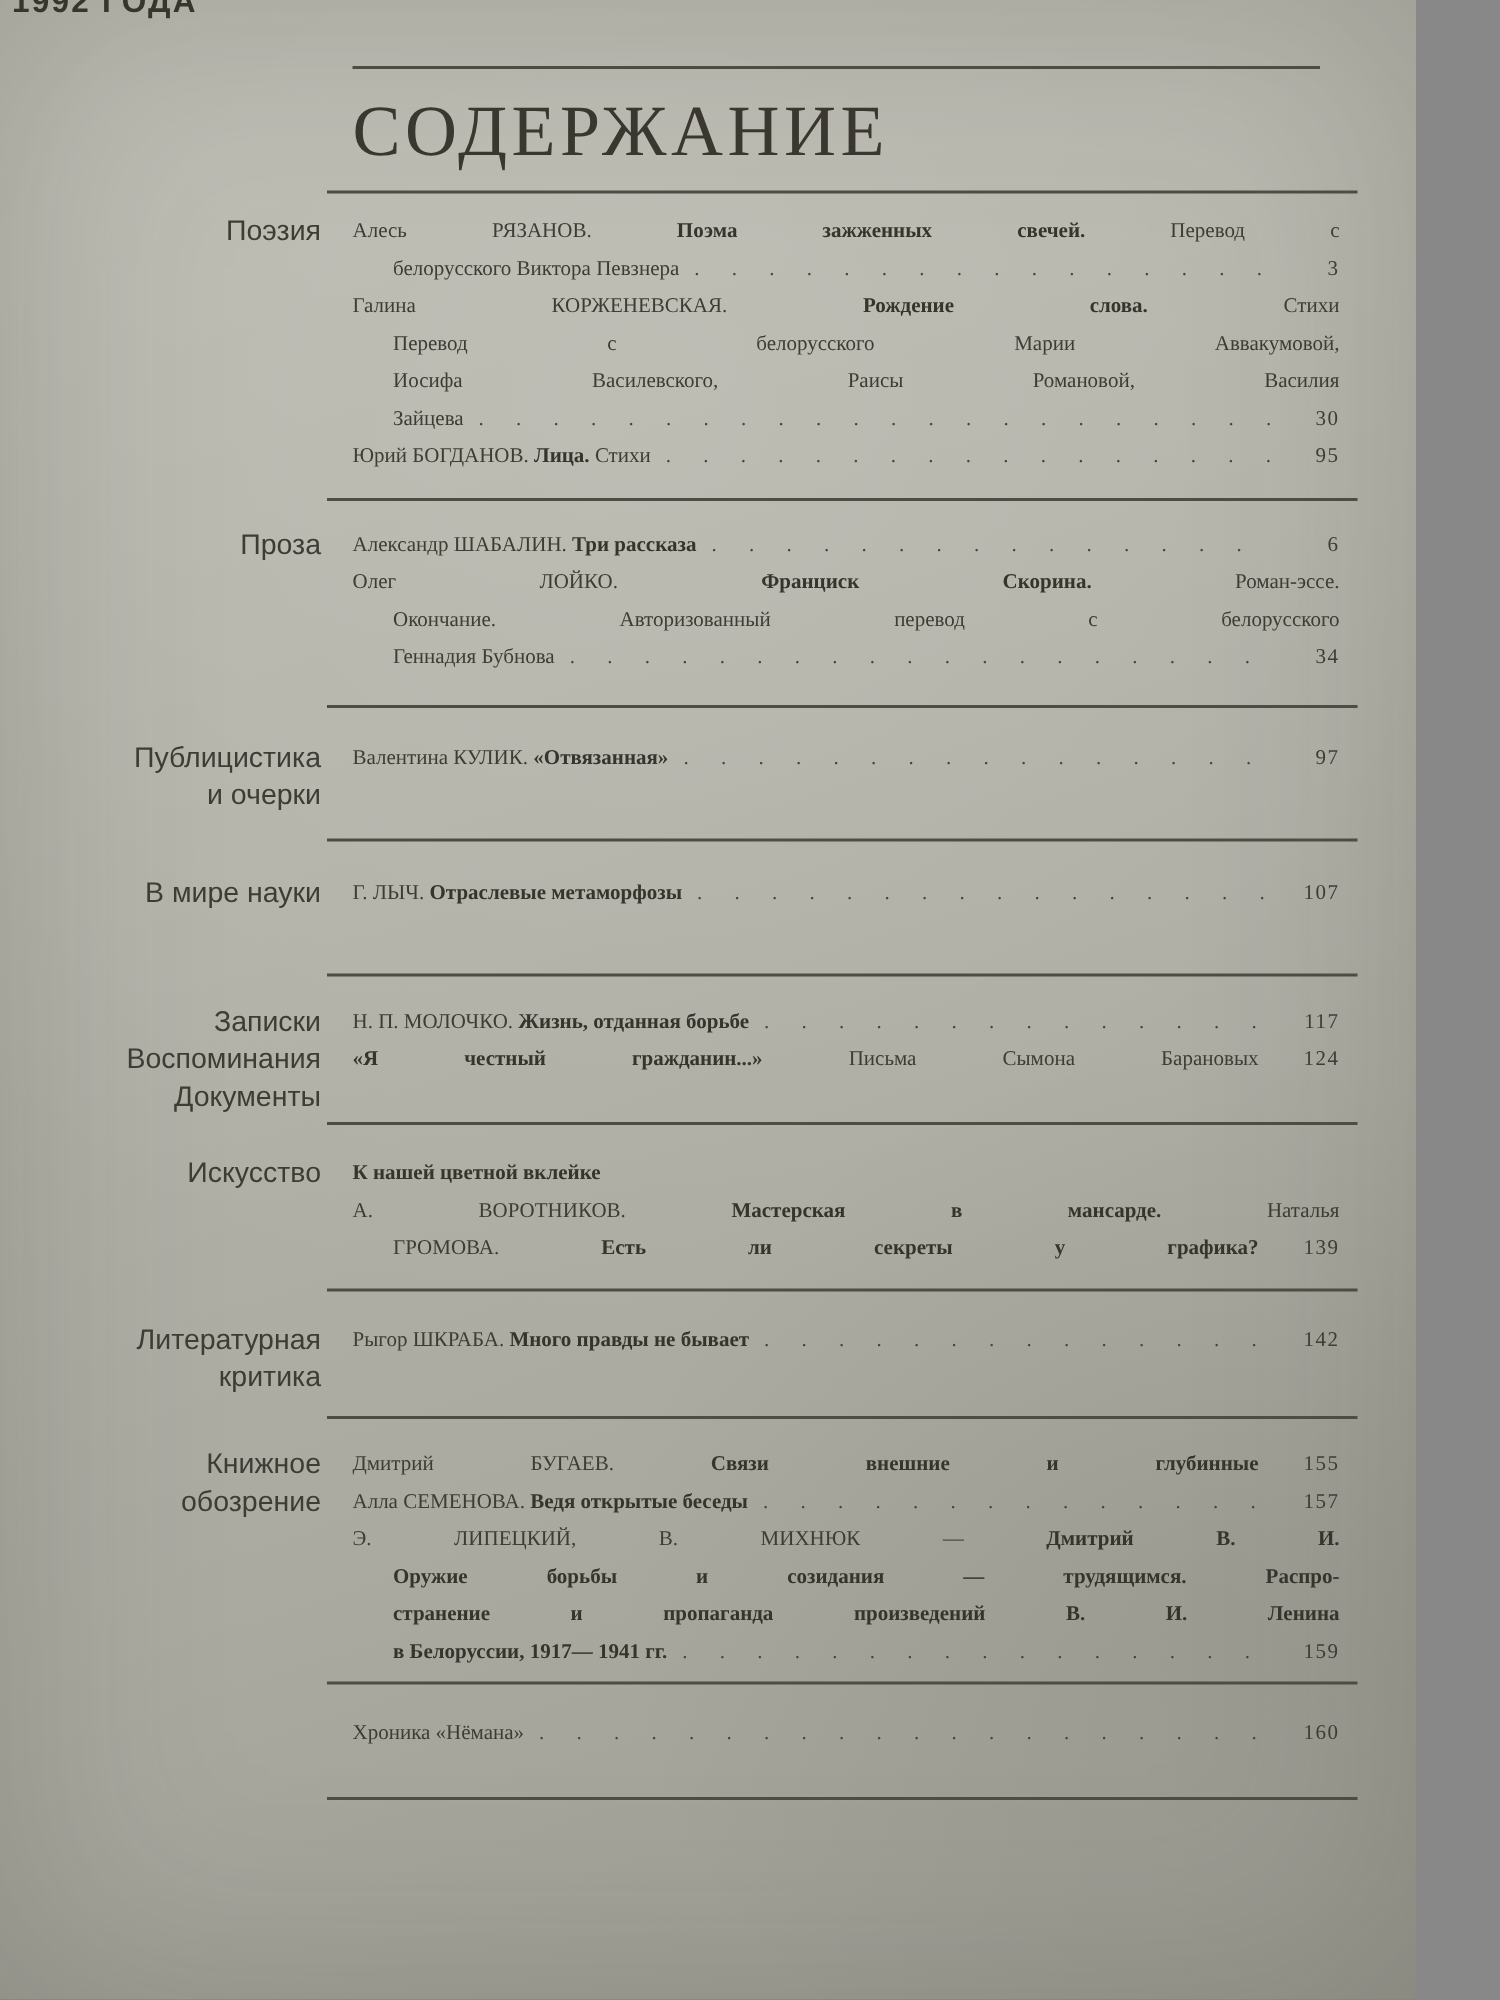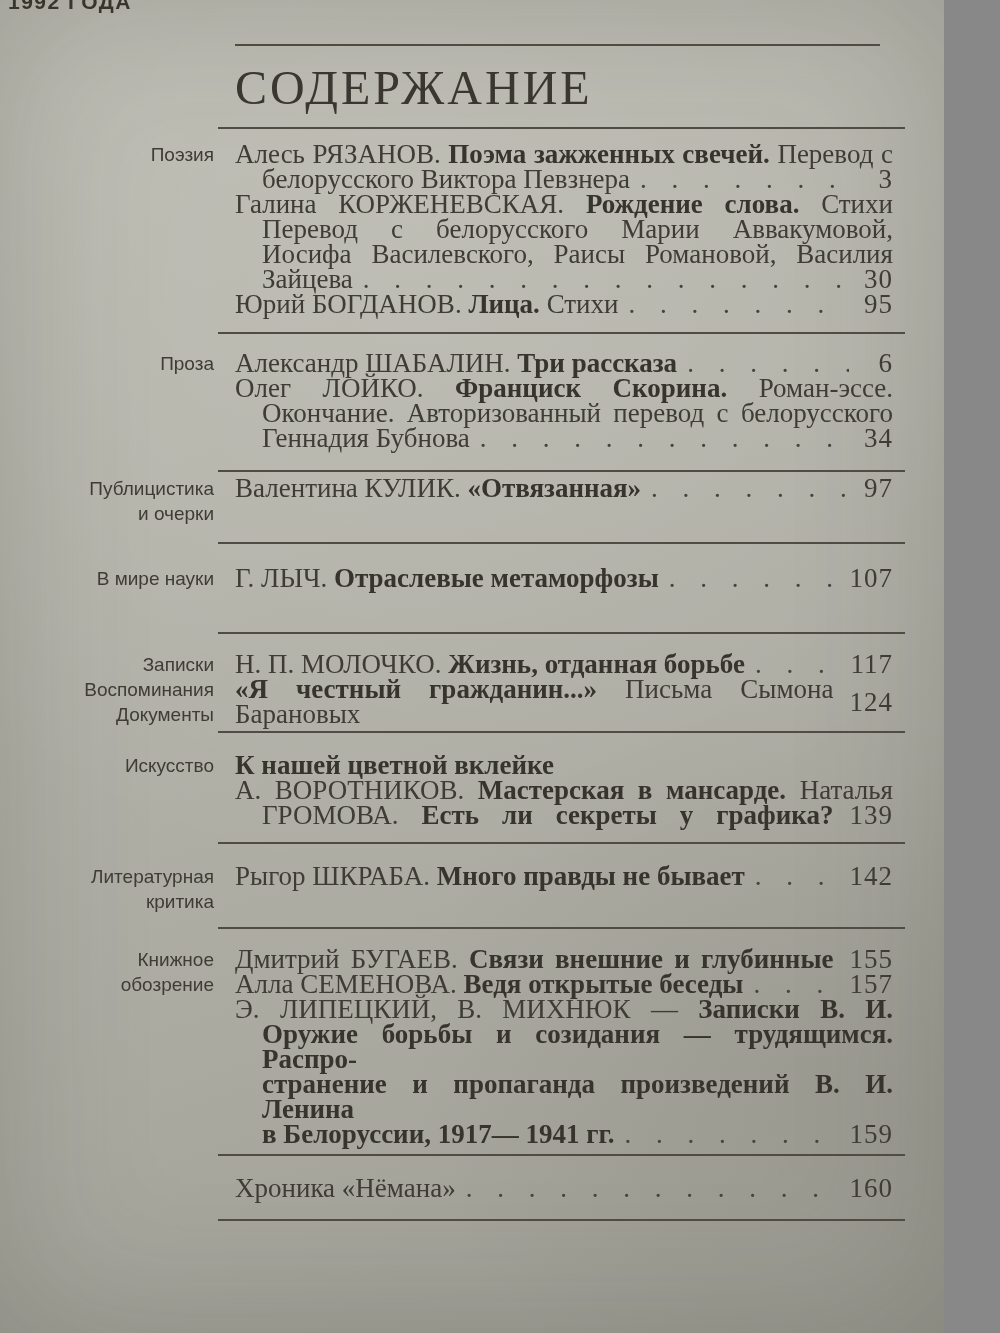--- a/index.html
+++ b/index.html
@@ -24,41 +24,41 @@
   .title{
     margin:16px 0 13px 205px;font-size:48px;line-height:52px;
     letter-spacing:3px;color:#393730;font-weight:normal;
   }
   .section{display:flex;align-items:flex-start;}
   .label{
     width:184px;padding-right:4px;text-align:right;
     font-family:"Liberation Sans","DejaVu Sans",sans-serif;
     font-weight:normal;font-size:19px;line-height:25px;color:#3e3c35;
   }
-  .content{margin-left:17px;width:658px;font-size:27px;line-height:25px;}
+  .content{margin-left:17px;width:658px;font-size:14px;line-height:25px;}
   .line{display:block;}
   .line.indent{padding-left:27px;}
   .just{text-align:justify;text-align-last:justify;}
   .pageline{display:flex;align-items:center;}
   .pageline .txt{white-space:nowrap;}
   .pageline .txt.fill{flex:1;white-space:normal;text-align:justify;text-align-last:justify;margin-right:16px;}
   .dots{flex:1;overflow:hidden;white-space:nowrap;letter-spacing:9px;margin:0 6px 0 10px;color:#45433b;}
   .dots.nodots{flex:0;margin:0;}
   .pg{min-width:38px;text-align:right;letter-spacing:1px;}
   .b{font-weight:bold;color:#36342d;}
   
   .s0{padding:13px 0 15px}
   .s1{padding:17px 0 19px}
-  .s2{padding:4px 0 16px}
+  .s2{padding:21px 0 16px}
   .s3{padding:22px 0 41px}
   .s4{padding:18px 0 4px}
   .s5{padding:20px 0 14px}
   .s6{padding:20px 0 13px}
   .s7{padding:18px 0 7px}
-  .s8{padding:20px 0 18px}
+  .s8{padding:20px 0 30px}
 </style>
 </head>
 <body>
 
 <div class="paper">
   <div class="corner">1992 ГОДА</div>
   <div class="toc">
     <div class="rule title-rule"></div>
     <h1 class="title">СОДЕРЖАНИЕ</h1>
     <div>
@@ -224,21 +224,21 @@
               </div>
             </div>
             <div class="entry">
               <div class="line pageline">
                 <span class="txt"><span>Алла СЕМЕНОВА. </span><span class="b">Ведя открытые беседы</span></span>
                 <span class="dots">. . . . . . . . . . . . . . . . . . . . . . . . . . . . . . . . . . . . . . . .</span>
                 <span class="pg">157</span>
               </div>
             </div>
             <div class="entry">
-              <div class="line just"><span class="txt"><span>Э. ЛИПЕЦКИЙ, В. МИХНЮК — </span><span class="b">Записки В. И.</span></span></div>
+              <div class="line just"><span class="txt"><span>Э. ЛИПЕЦКИЙ, В. МИХНЮК — </span><span class="b">Дмитрий В. И.</span></span></div>
               <div class="line indent just"><span class="txt"><span class="b">Оружие борьбы и созидания — трудящимся. Распро-</span></span></div>
               <div class="line indent just"><span class="txt"><span class="b">странение и пропаганда произведений В. И. Ленина</span></span></div>
               <div class="line indent pageline">
                 <span class="txt"><span class="b">в Белоруссии, 1917— 1941 гг.</span></span>
                 <span class="dots">. . . . . . . . . . . . . . . . . . . . . . . . . . . . . . . . . . . . . . . .</span>
                 <span class="pg">159</span>
               </div>
             </div>
           </div>
         </div>

